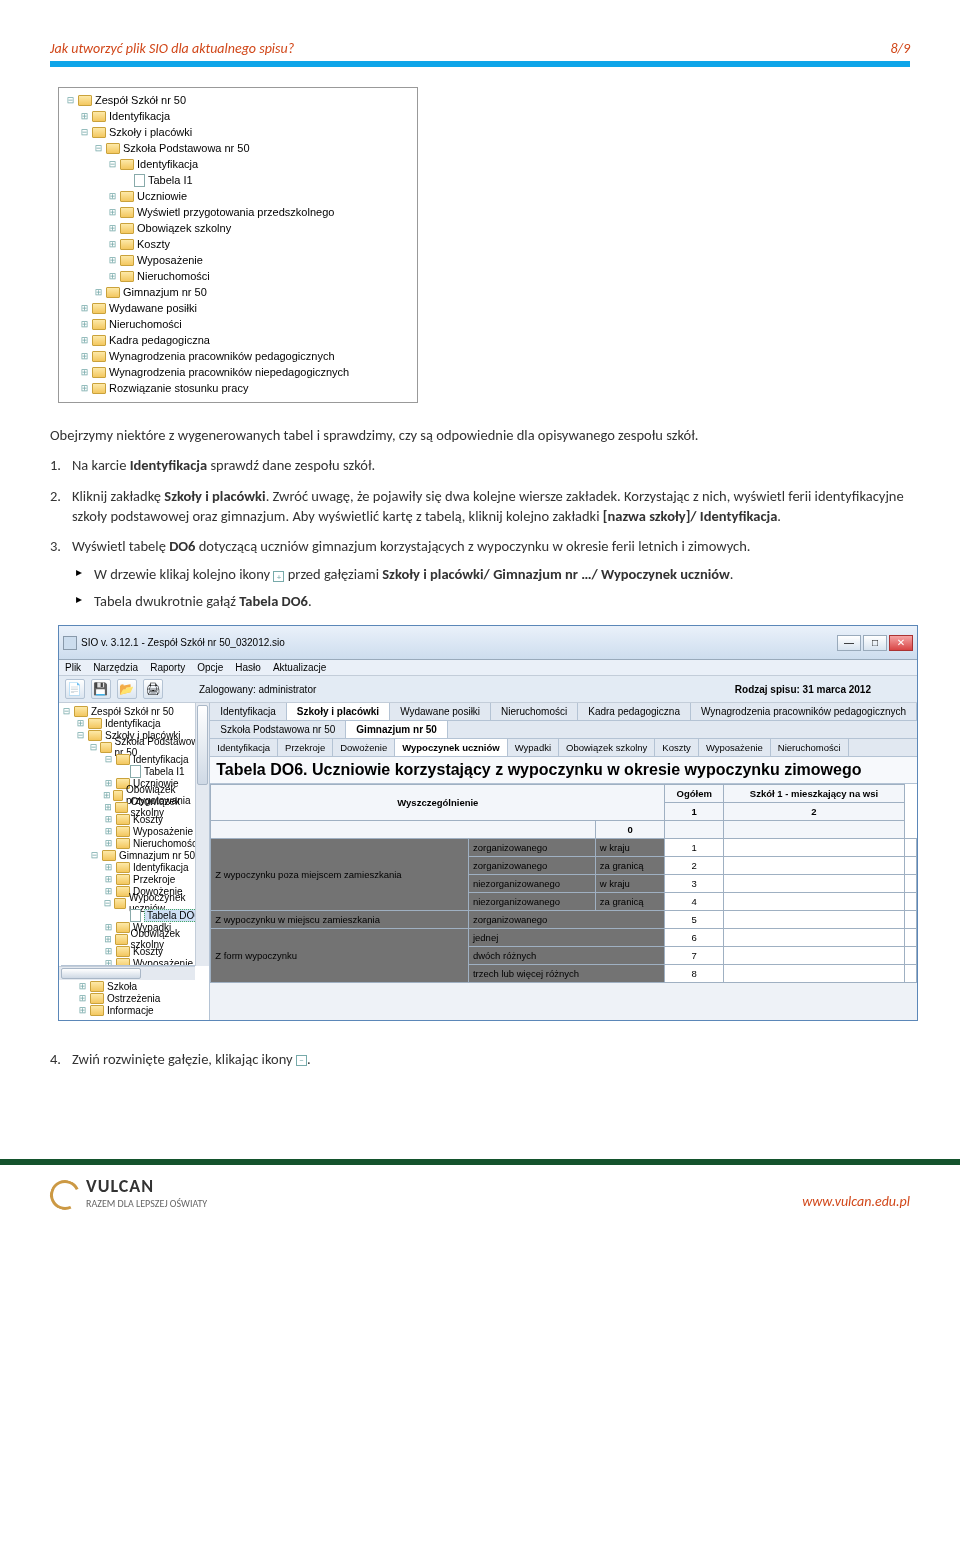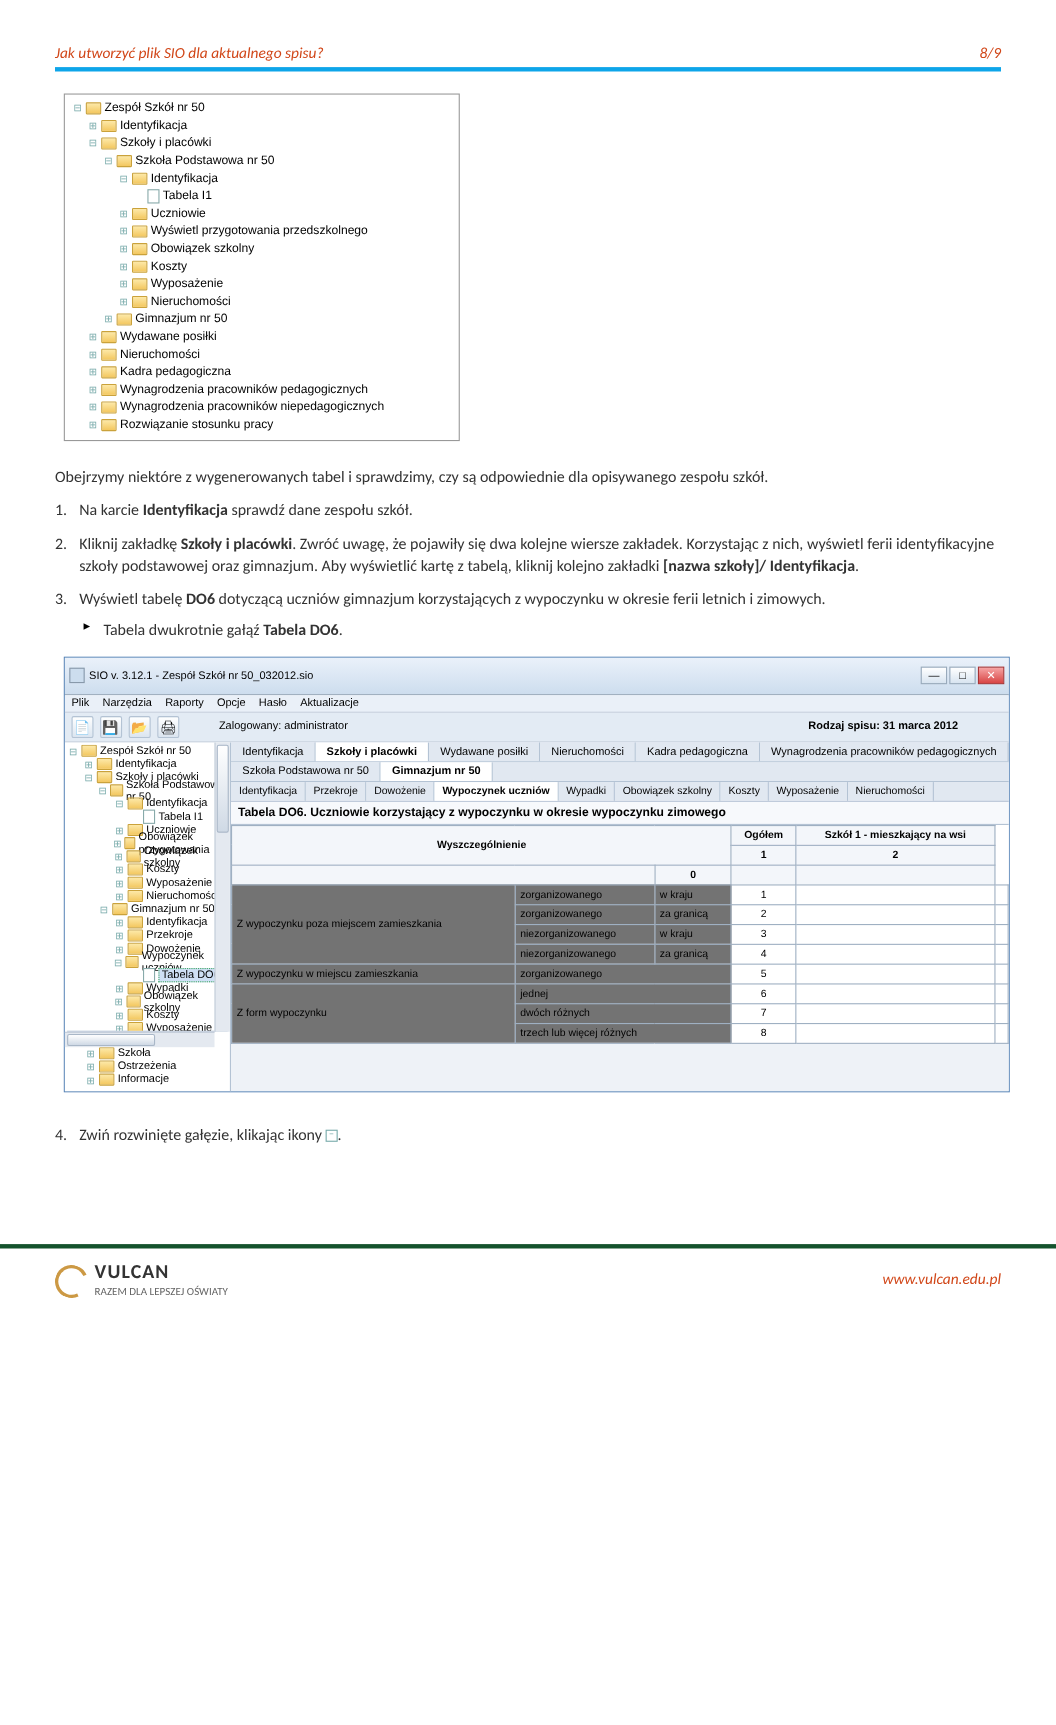--- a/index.html
+++ b/index.html
@@ -1,18 +1,18 @@
 <!DOCTYPE html>
 <html><head>
 <meta charset="utf-8">
 <style>
   * { box-sizing: border-box; margin: 0; padding: 0; }
   body { font-family: Calibri, Arial, sans-serif; font-size: 14px; color: #333; background: #fff; width: 960px; }
   .page { padding: 40px 50px 20px 50px; }
-  .header-bar { border-bottom: 4px solid #0ea5e9; padding-bottom: 4px; margin-bottom: 20px; display: flex; justify-content: space-between; }
+  .header-bar { border-bottom: 6px solid #0ea5e9; padding-bottom: 4px; margin-bottom: 20px; display: flex; justify-content: space-between; }
   .header-title { color: #d14719; font-style: italic; font-size: 14px; }
   .header-pg { color: #d14719; font-style: italic; font-size: 14px; }
   
   
   .tree-panel { border: 1px solid #999; background: #fff; width: 360px; margin-bottom: 22px; margin-left: 8px; font-family: Tahoma, sans-serif; font-size: 11px; color: #000; padding: 4px 6px 6px 6px; }
   .exp { width: 11px; height: 11px; display: inline-flex; align-items: center; justify-content: center; margin-right: 2px; font-size: 9px; color: #7aa; }
   .exp::before { content: "⊟"; }
   .exp.plus::before { content: "⊞"; }
   .exp.blank::before { content: ""; }
   .fld { display: inline-block; width: 14px; height: 11px; margin-right: 3px; background: linear-gradient(#fde9a8,#f3c75f); border:1px solid #caa23b; border-radius:1px; }
@@ -49,28 +49,28 @@
   .app-tree .sb { position:absolute; right:0; top:0; bottom:54px; width:14px; background:#e4e9f0; border-left:1px solid #c3cdd9; }
   .app-tree .sb .th { position:absolute; top:2px; left:1px; right:1px; height:80px; background:linear-gradient(#fff,#cfd9e5); border:1px solid #a9b7c7; border-radius:2px;}
   .app-tree .hsb { position:absolute; left:0; right:14px; bottom:40px; height:14px; background:#e4e9f0; border-top:1px solid #c3cdd9;}
   .app-tree .hsb .th { position:absolute; left:2px; top:1px; bottom:1px; width:80px; background:linear-gradient(#fff,#cfd9e5); border:1px solid #a9b7c7; border-radius:2px;}
   .bot-tree { border-top:1px solid #b4c3d4; padding:2px; }
   .app-main { flex:1; background:#eef2f7; }
   .tabs1, .tabs2, .tabs3 { display:flex; background:#e1e8f1; border-bottom:1px solid #b4c3d4; }
   .tab { padding:3px 10px; border-right:1px solid #b4c3d4; background:#e1e8f1; white-space:nowrap; font-size:10px;}
   .tab.active { background:#fff; font-weight:bold; }
   .tabs3 .tab { font-size:9.5px; padding:3px 7px;}
-  .table-title { background:#f7f9fc; padding:4px 6px; font-weight:bold; border-bottom:1px solid #b4c3d4; font-size:11px;}
+  .table-title { background:#f7f9fc; padding:4px 6px; font-weight:bold; border-bottom:1px solid #b4c3d4; font-size:16px;}
   .dtable { width:100%; border-collapse:collapse; background:#fff; font-size:9.5px; }
   .dtable td, .dtable th { border:1px solid #9fb0c2; padding:3px 4px; text-align:center; }
   .dtable .lh { text-align:left; background:#737373; }
   .dtable thead th { background:#f3f6fa; }
   .sel { background:#cfe0f5; border:1px dotted #4a6; }
 
-  .footer { border-top:4px solid #14532d; margin-top:60px; padding:10px 50px 20px 50px; display:flex; justify-content:space-between; align-items:center; }
+  .footer { border-top:6px solid #14532d; margin-top:60px; padding:10px 50px 20px 50px; display:flex; justify-content:space-between; align-items:flex-end; }
   .logo { display:flex; align-items:flex-end; gap:6px; }
   .logo-mark { width:30px; height:30px; position:relative; }
   .logo-mark::before { content:""; position:absolute; width:24px; height:24px; border:3px solid #c94; border-right-color:transparent; border-radius:50%; transform:rotate(20deg);}
   .logo-text { font-size:10px; color:#666; }
   .logo-text .big { font-size:18px; font-weight:bold; color:#333; letter-spacing:1px; display:block;}
   .site { color:#d14719; font-style:italic; font-size:14px; }
   
   .trow { display:flex; align-items:center; height:14px; }
 </style>
 </head>
@@ -188,20 +188,23 @@
         <span>Na karcie </span><span class="b">Identyfikacja</span><span> sprawdź dane zespołu szkół.</span>
       </li>
       <li>
         <span class="num">2.</span>
         <span>Kliknij zakładkę </span><span class="b">Szkoły i placówki</span><span>. Zwróć uwagę, że pojawiły się dwa kolejne wiersze zakładek. Korzystając z nich, wyświetl ferii identyfikacyjne szkoły podstawowej oraz gimnazjum. Aby wyświetlić kartę z tabelą, kliknij kolejno zakładki </span><span class="b">[nazwa szkoły]/ Identyfikacja</span><span>.</span>
       </li>
       <li>
         <span class="num">3.</span>
         <span>Wyświetl tabelę </span><span class="b">DO6</span><span> dotyczącą uczniów gimnazjum korzystających z wypoczynku w okresie ferii letnich i zimowych.</span>
         <ul class="sub">
+          <li>
+            <span>W drzewie klikaj kolejno ikony </span><span class="inline-icon plus">+</span><span> przed gałęziami </span><span class="b">Szkoły i placówki/ Gimnazjum nr …/ Wypoczynek uczniów</span><span>.</span>
+          </li>
           <li>
             <span>Tabela dwukrotnie gałąź </span><span class="b">Tabela DO6</span><span>.</span>
           </li>
         </ul>
       </li>
     </ol>
   </div>
 
   <div class="app">
     <div class="app-titlebar">

